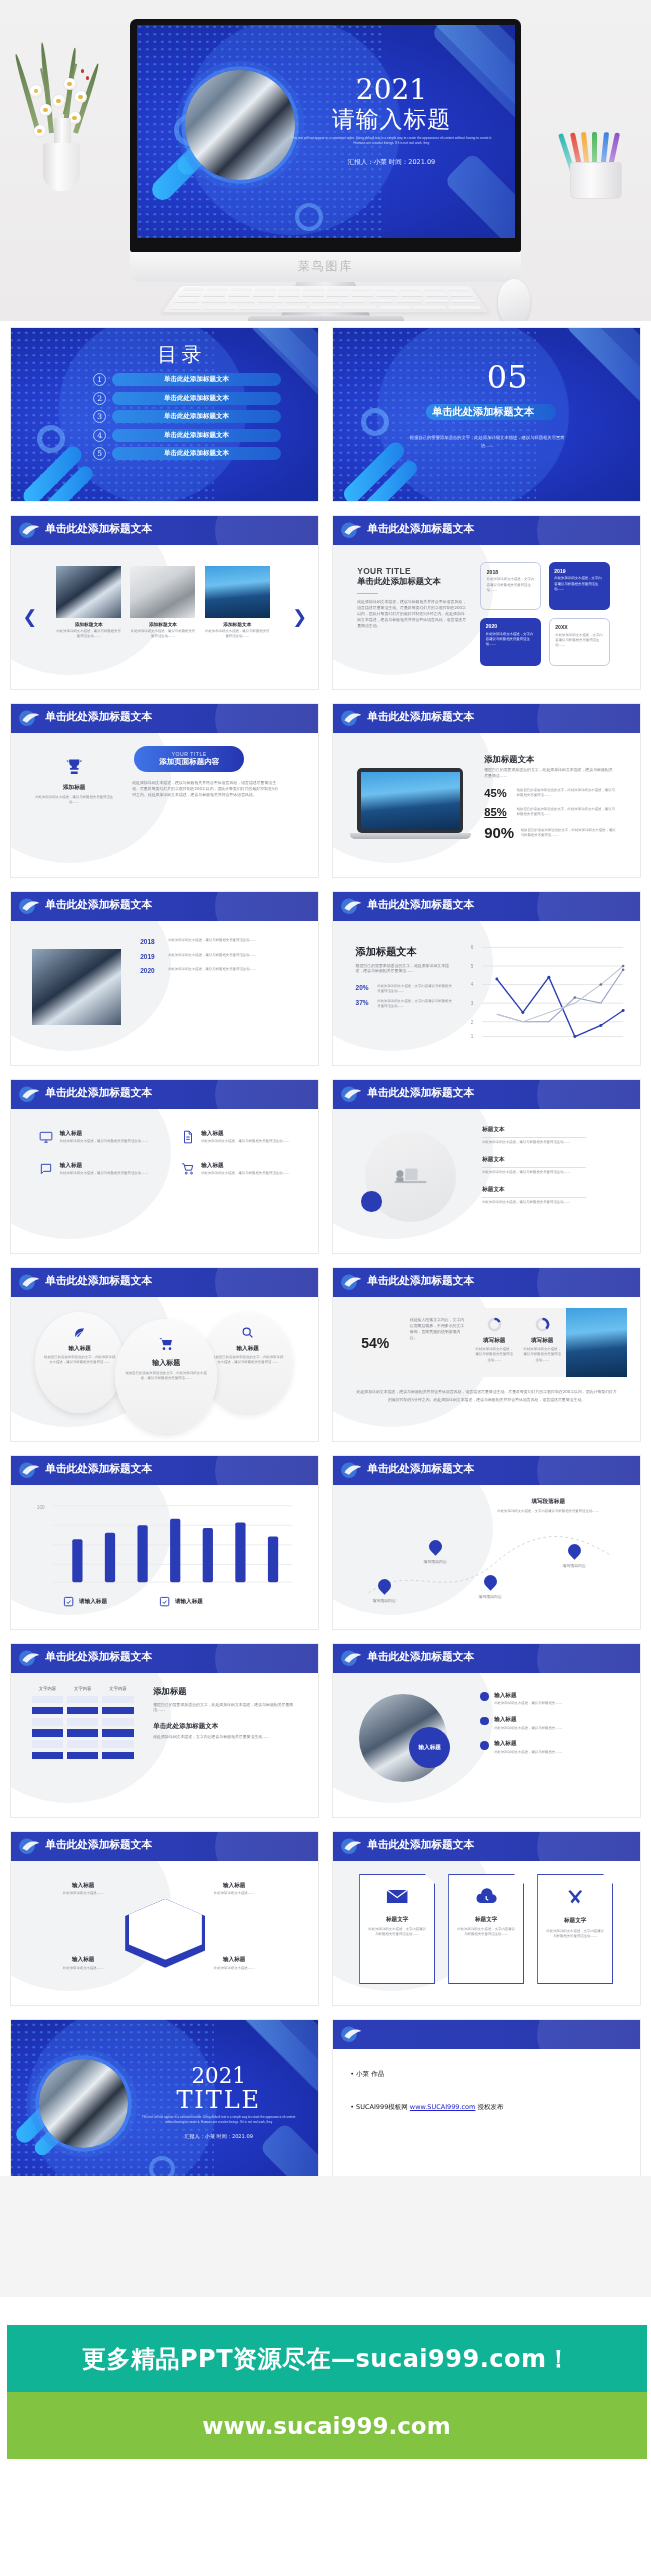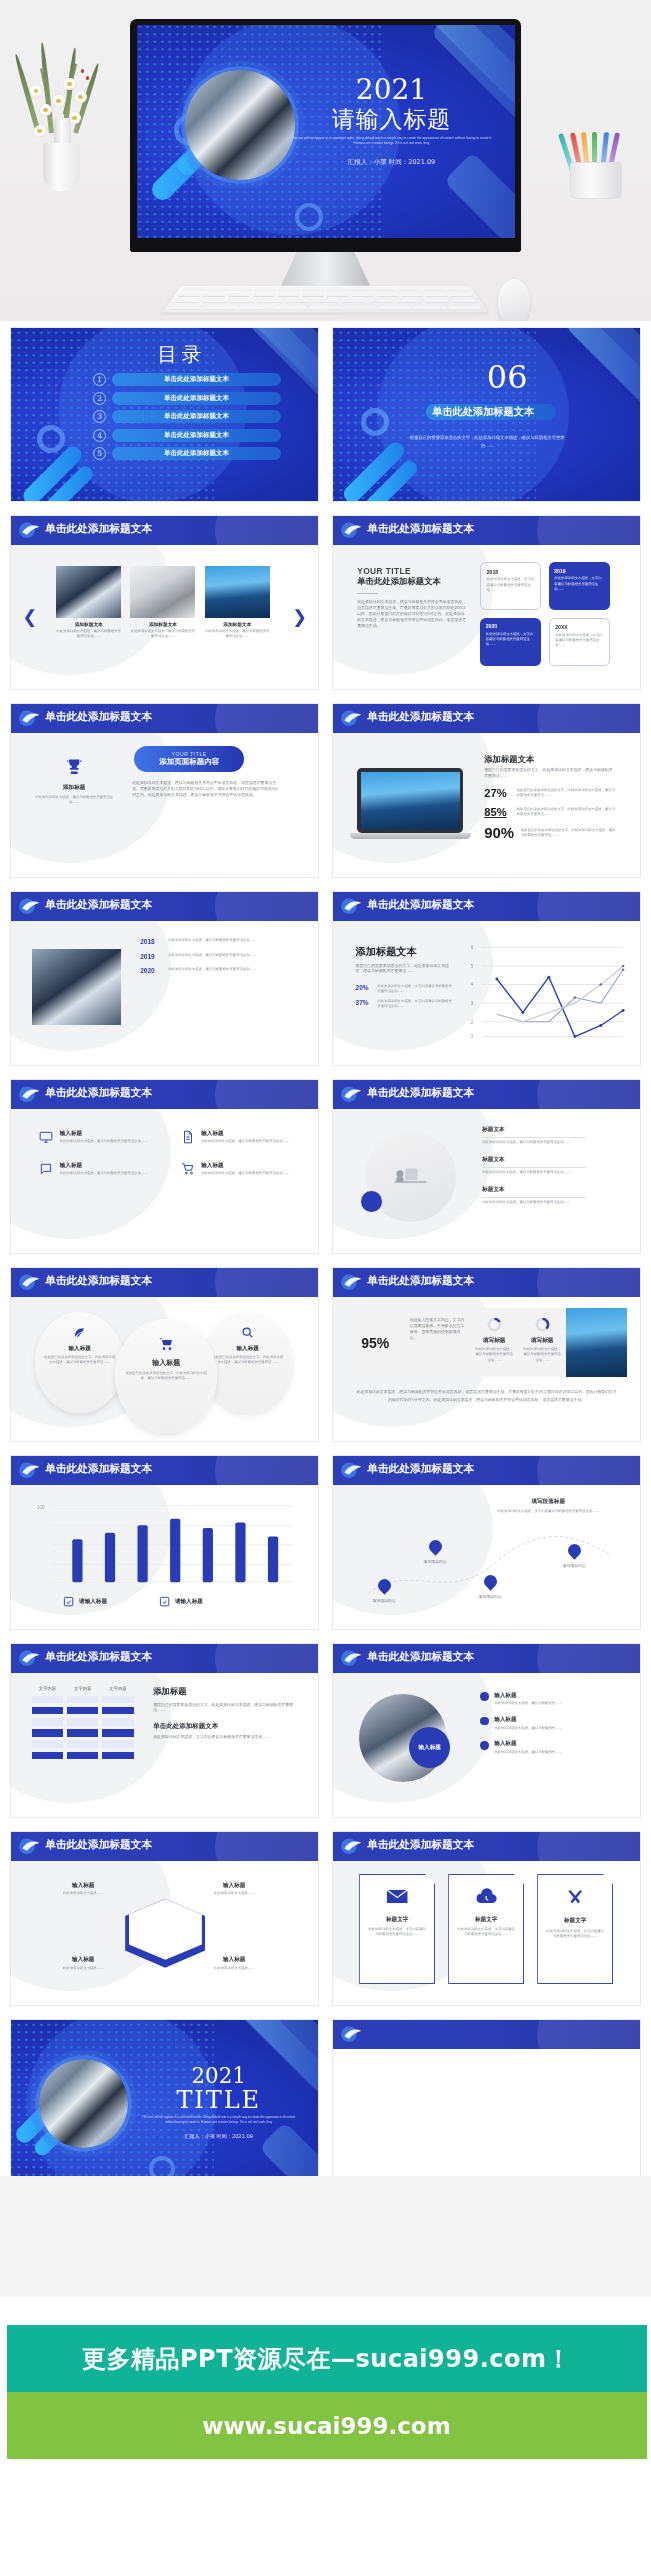--- a/index.html
+++ b/index.html
@@ -167,20 +167,23 @@
         <div class="ring-sm2" style="left:158px;bottom:7.5px;width:28px;height:28px;"></div>
         <div class="photo-circle" style="left:48px;top:45px;width:110px;height:110px;"></div>
         <div style="position:absolute;right:13px;top:50px;width:220px;text-align:center;">
           <div style="font-family:'DejaVu Serif',serif;font-size:28px;color:#fff;line-height:30px;">2021</div>
           <div style="font-family:'DejaVu Sans',sans-serif;font-size:23px;color:#fff;letter-spacing:0.9px;line-height:28px;">请输入标题</div>
           <div style="font-size:3.2px;line-height:4.7px;color:#c9d8ff;margin-top:2.8px;padding:0 5.6px;">This text will not appear in a consistent order. Using default text is a simple way to create the appearance of content without having to create it. Humans are creative beings. If it is not real work, they</div>
           <div style="font-family:'DejaVu Sans',sans-serif;font-size:6.5px;color:#e3ebff;margin-top:13px;">汇报人：小菜   时间：2021.09</div>
         </div>
       </div>
     </div>
+    <div class="mon-base">
+      <span class="mon-watermark">菜鸟图库</span>
+    </div>
     <div class="mon-neck"></div>
     <div class="mon-foot"></div>
   </div>
 
   <div class="kbd">
     <div class="kbd-row">
         <div class="key"></div>
         <div class="key"></div>
         <div class="key"></div>
         <div class="key"></div>
@@ -295,21 +298,21 @@
 
   <div class="slide">
     <div class="bluebg"></div>
     <div class="ring-big" style="left:6%;top:-10%;width:242px;height:205px;"></div>
     <div class="diag" style="right:-20.5px;top:-41px;width:47px;height:158px;"></div>
     <div class="diag" style="right:26px;top:-52px;width:24px;height:140px;"></div>
     <div class="capsule" style="left:1.9px;bottom:20.5px;width:78px;height:17px;"></div>
     <div class="capsule" style="left:22.4px;bottom:5.6px;width:69px;height:15px;"></div>
     <div class="ring-sm" style="left:28px;top:80px;"></div>
     <div style="position:absolute;left:89px;top:32px;right:48px;text-align:center;">
-      <div style="font-family:'DejaVu Serif',serif;font-size:32px;color:#fff;line-height:34px;">06</div>
+      <div style="font-family:'DejaVu Serif',serif;font-size:32px;color:#fff;line-height:34px;">05</div>
     </div>
     <div style="position:absolute;left:93px;top:76px;width:130px;height:16px;border-radius:8.4px;background:linear-gradient(90deg,#2f8ae8,#1f5fd0);"></div>
     <div class="cn" style="position:absolute;left:99px;top:77px;width:121px;font-size:10.2px;font-weight:700;color:#fff;line-height:13px;">单击此处添加标题文本</div>
     <div class="cn" style="position:absolute;left:76px;top:106px;width:156px;font-size:4.3px;line-height:7.5px;color:#cfe0ff;text-align:center;">根据自己的需要添加适当的文字；此处添加详细文本描述，建议与标题相关尽量简洁……</div>
   </div>
 
   <div class="slide">
     <div class="hdr">
       <span class="hdr-logo">
         <svg viewBox="0 0 40 36">
@@ -422,21 +425,21 @@
       <div style="position:absolute;left:24px;top:35px;width:112px;">
         <div style="width:106px;height:65px;background:#2e3238;border-radius:4.7px;padding:3.7px;">
           <div class="ph-sky" style="width:99px;height:58px;"></div>
         </div>
         <div style="width:121px;height:5.6px;margin-left:-7.5px;border-radius:0 0 4.7px 4.7px;background:linear-gradient(180deg,#d7d9dc,#aeb1b6);"></div>
       </div>
       <div style="position:absolute;left:151px;top:20.5px;width:132px;">
         <div class="cn ttl-md">添加标题文本</div>
         <div class="cn tiny2" style="margin-top:2.8px;">根据自己的需要添加适当的文字，此处添加详细文本描述，建议与标题相关尽量简洁……</div>
         <div style="display:flex;align-items:center;gap:6.5px;margin-top:8.4px;">
-          <b style="font-size:11.2px;color:#222;min-width:26px;">27%</b>
+          <b style="font-size:11.2px;color:#222;min-width:26px;">45%</b>
           <span class="cn tiny" style="flex:1;">根据自己的需要添加适当的文字，此处添加详细文本描述，建议与标题相关尽量简洁……</span>
         </div>
         <div style="display:flex;align-items:center;gap:6.5px;margin-top:6.5px;">
           <b style="font-size:11.2px;color:#222;min-width:26px;text-decoration:underline;">85%</b>
           <span class="cn tiny" style="flex:1;">根据自己的需要添加适当的文字，此处添加详细文本描述，建议与标题相关尽量简洁……</span>
         </div>
         <div style="display:flex;align-items:center;gap:6.5px;margin-top:6.5px;">
           <b style="font-size:15px;color:#222;min-width:26px;">90%</b>
           <span class="cn tiny" style="flex:1;">根据自己的需要添加适当的文字，此处添加详细文本描述，建议与标题相关尽量简洁……</span>
         </div>
@@ -682,21 +685,21 @@
         <svg viewBox="0 0 40 36">
             <ellipse cx="16" cy="18" rx="14" ry="14" fill="#3f7fe0" opacity=".85"></ellipse>
             <path d="M8 22c8-14 22-14 30-10-8 2-16 6-22 14z" fill="#fff" opacity=".9"></path>
           </svg>
       </span>
       <div class="hdr-title">单击此处添加标题文本</div>
     </div>
     <div class="body">
       <div style="position:absolute;left:13px;top:11.2px;right:13px;height:69px;background:#f3f3f4;display:flex;">
         <div style="width:58px;display:flex;align-items:center;justify-content:center;">
-          <b style="font-size:14px;color:#222;">95%</b>
+          <b style="font-size:14px;color:#222;">54%</b>
         </div>
         <div style="flex:1;padding:9.3px 5.6px;">
           <div class="cn tiny2">此处输入段落文字内容，文字内容需概括精炼，不用多余的文字修饰，言简意赅的说明该项内容。</div>
         </div>
         <div style="width:48px;padding:9.3px 3.7px;text-align:center;">
           <span><svg width="15" height="15" viewBox="0 0 24 24">
                 <circle cx="12" cy="12" r="9" fill="none" stroke="#dadbe0" stroke-width="4"></circle>
                 <path d="M12 3a9 9 0 0 1 8 5" fill="none" stroke="#2a3cb5" stroke-width="4"></path>
               </svg></span>
           <div class="cn ttl-sm" style="margin-top:1.9px;">填写标题</div>
@@ -1000,20 +1003,26 @@
 
   <div class="slide">
     <div class="hdr">
       <span class="hdr-logo">
         <svg viewBox="0 0 40 36">
             <ellipse cx="16" cy="18" rx="14" ry="14" fill="#3f7fe0" opacity=".85"></ellipse>
             <path d="M8 22c8-14 22-14 30-10-8 2-16 6-22 14z" fill="#fff" opacity=".9"></path>
           </svg>
       </span>
     </div>
+    <div class="copy-body">
+      <div class="copy-line cn">• 小菜  作品</div>
+      <div class="copy-line cn">
+        <span>• SUCAI999模板网 </span><a class="copy-link" href="#">www.SUCAI999.com</a><span>  授权发布</span>
+      </div>
+    </div>
   </div>
 
 </div>
 
 <div class="gap"></div>
 <div class="banner1">
   <span>更多精品PPT资源尽在—sucai999.com！</span>
 </div>
 <div class="banner2">
   <span>www.sucai999.com</span>

